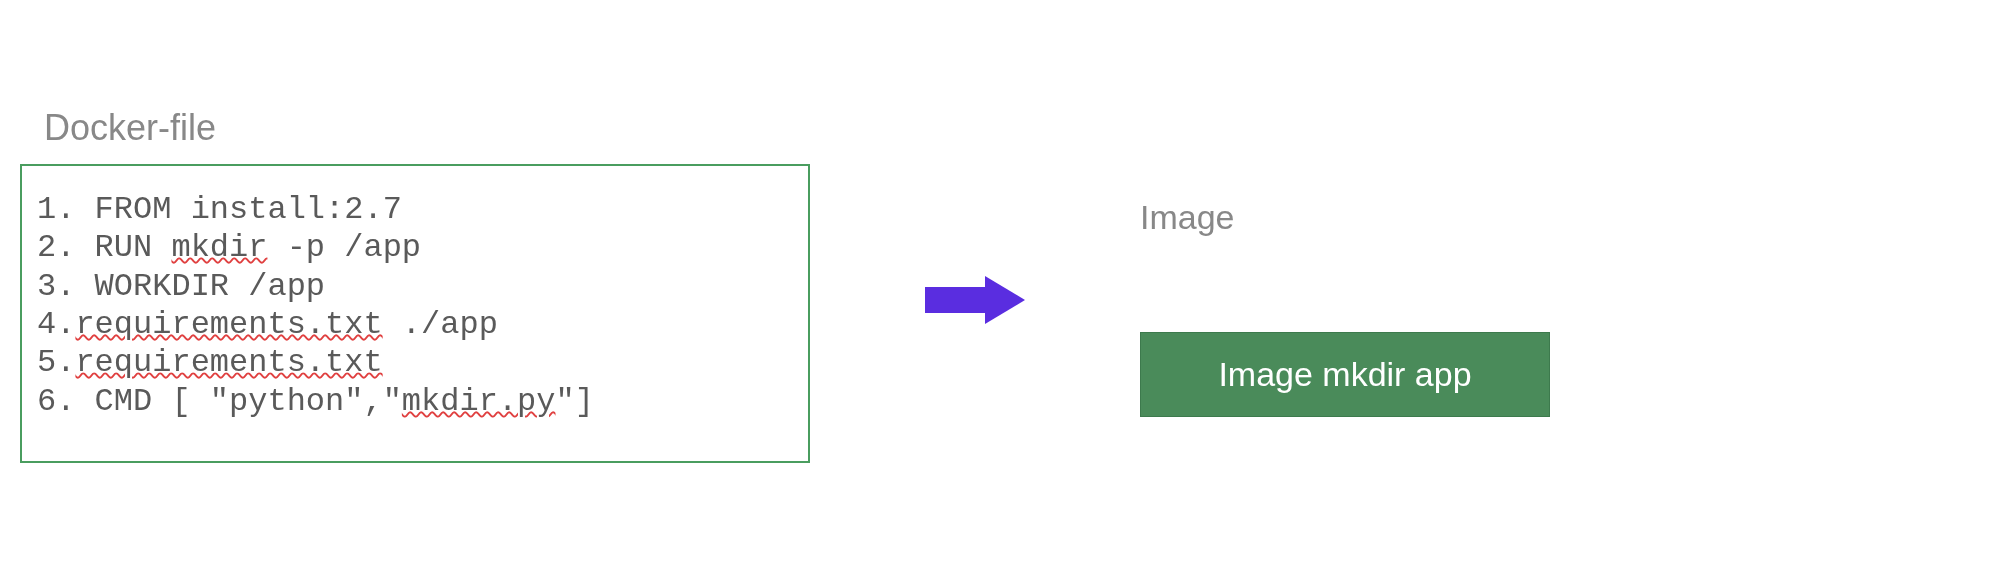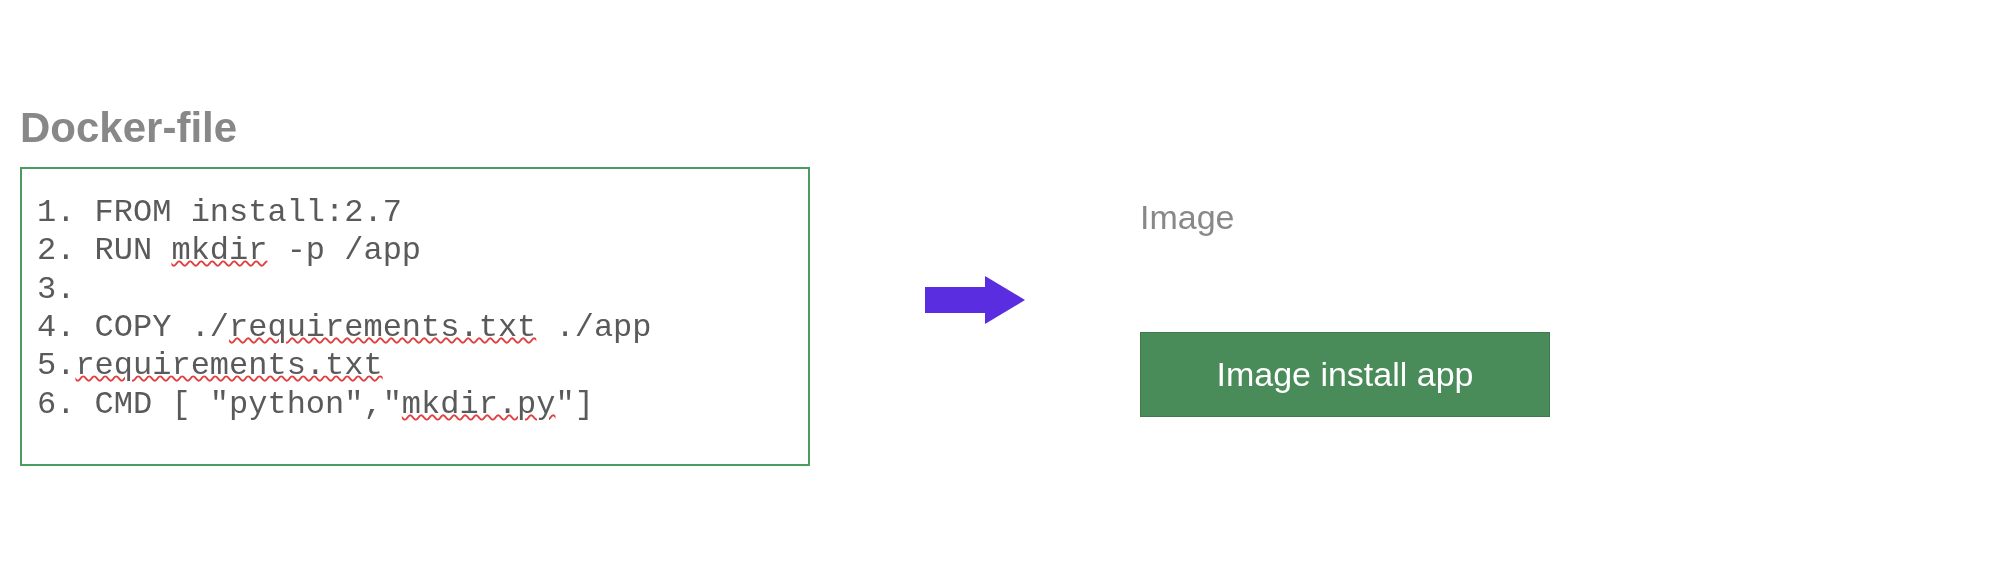--- a/index.html
+++ b/index.html
@@ -22,24 +22,25 @@
       align-items: center;
       width: 100%;
       height: 100%;
     }
     
     .left-section {
       flex: 0 0 790px;
     }
     
     .section-title {
-      font-size: 42px;
+      font-size: 36px;
       color: #888888;
       margin-bottom: 15px;
-      font-weight: 700;
+      font-weight: 400;
+      margin-left: 24px;
     }
     
     .code-box {
       border: 2px solid #4a9d5f;
       padding: 25px 15px 40px 15px;
       font-family: 'Courier New', Courier, monospace;
       font-size: 32px;
       color: #5a5a5a;
       line-height: 1.2;
     }
@@ -127,25 +128,25 @@
 
       <div class="code-line">
         <span class="line-num">1.</span><span> FROM install:2.7</span>
       </div>
 
       <div class="code-line">
         <span class="line-num">2.</span><span> RUN </span><span class="squiggle">mkdir</span><span> -p /app</span>
       </div>
 
       <div class="code-line">
-        <span class="line-num">3.</span>
+        <span class="line-num">3.</span><span> WORKDIR /app</span>
       </div>
 
       <div class="code-line">
-        <span class="line-num">4.</span><span> COPY ./</span><span class="squiggle">requirements.txt</span><span> ./app</span>
+        <span class="line-num">4.</span><span class="squiggle">requirements.txt</span><span> ./app</span>
       </div>
 
       <div class="code-line">
         <span class="line-num">5.</span><span class="squiggle">requirements.txt</span>
       </div>
 
       <div class="code-line">
         <span class="line-num">6.</span><span> CMD [ "python","</span><span class="squiggle">mkdir.py</span><span>"]</span>
       </div>
 
@@ -154,16 +155,16 @@
 
   <div class="middle-section">
     <div class="arrow">
       <div class="arrow-body"></div>
       <div class="arrow-head"></div>
     </div>
   </div>
 
   <div class="right-section">
     <div class="right-title">Image</div>
-    <div class="image-box">Image install app</div>
+    <div class="image-box">Image mkdir app</div>
   </div>
 
 </div>
 
 </body></html>

